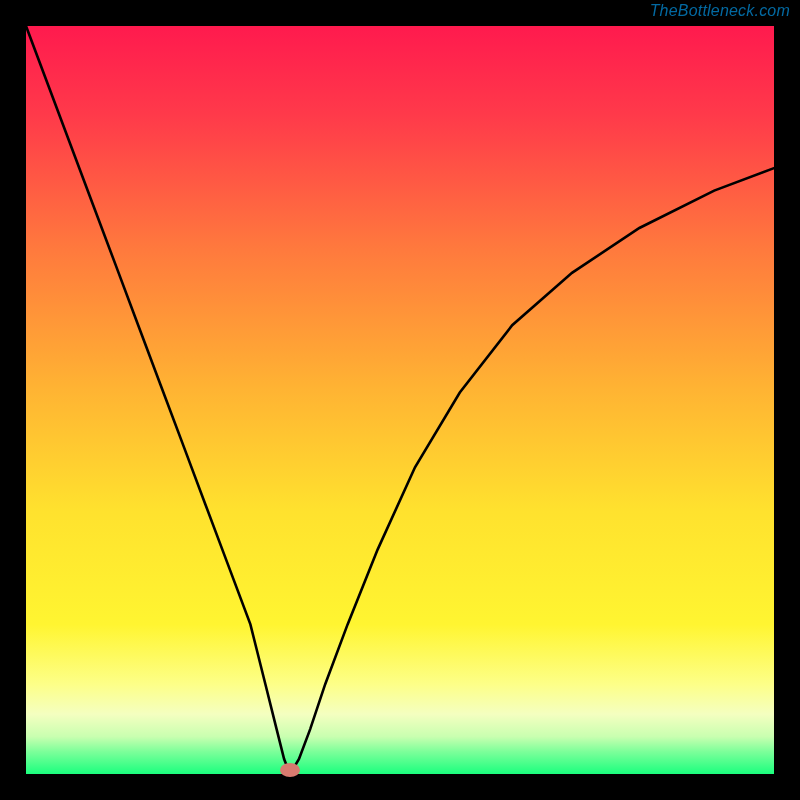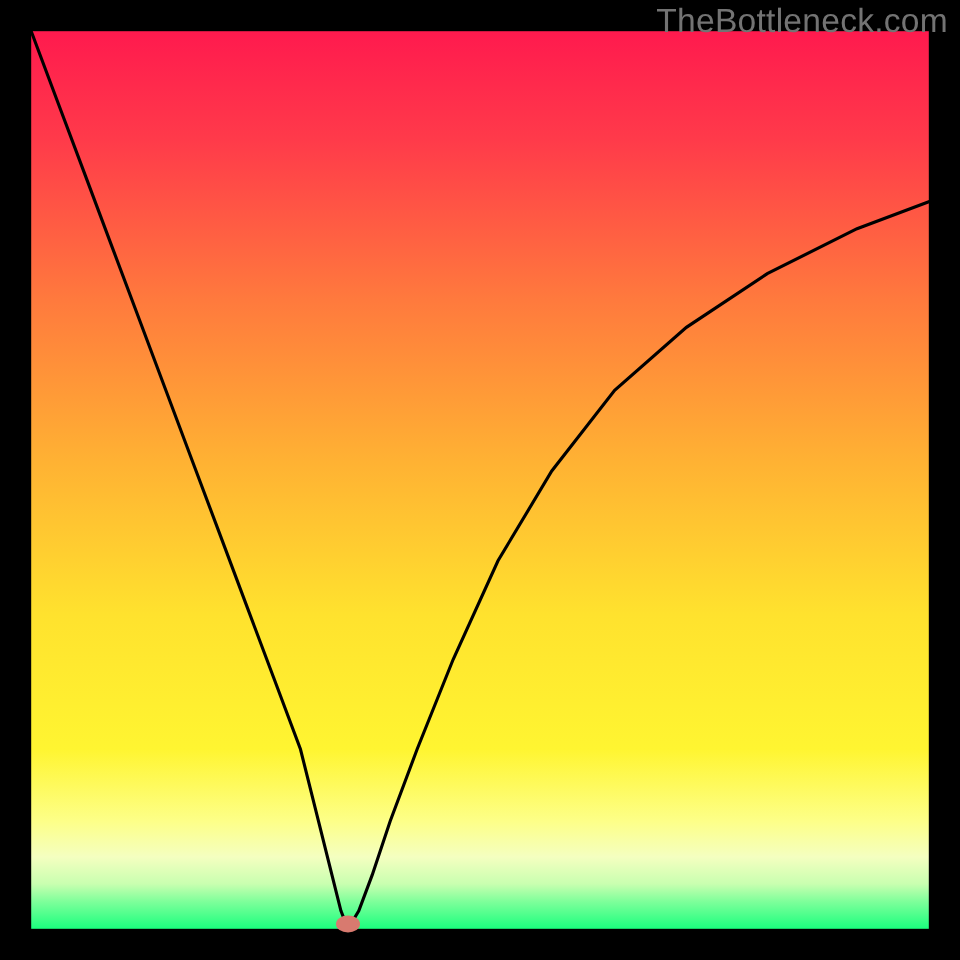--- a/index.html
+++ b/index.html
@@ -12,25 +12,26 @@
   }
   .wrap {
     position: relative;
     width: 800px;
     height: 800px;
   }
   .watermark {
     position: absolute;
     top: 2px;
     right: 10px;
-    color: #737373;
-    font-size: 28px;
+    color: #0369a1;
+    font-size: 16px;
     font-weight: 500;
     letter-spacing: 0.2px;
     z-index: 3;
+    font-style: italic;
   }
   svg.chart {
     position: absolute;
     left: 0;
     top: 0;
     width: 800px;
     height: 800px;
     z-index: 2;
   }
 </style>

